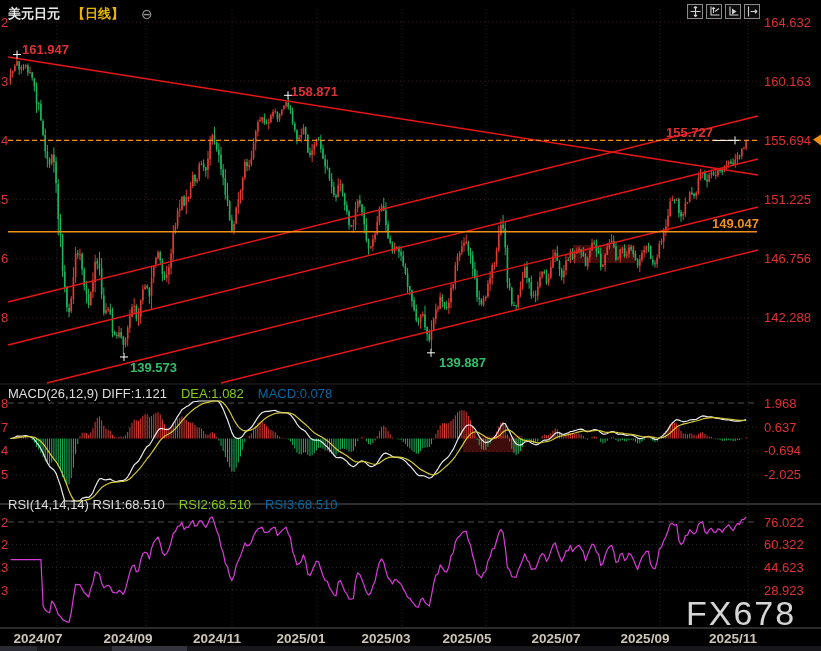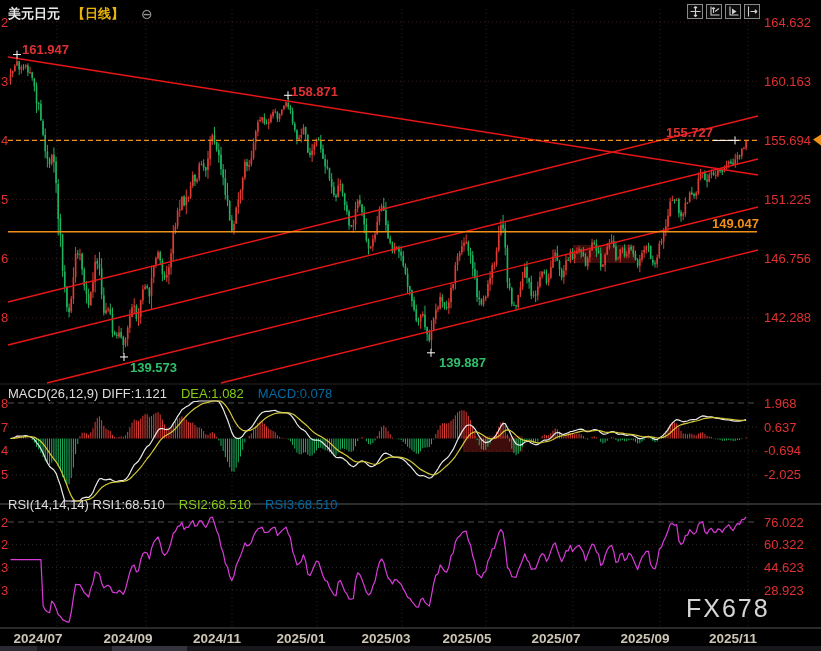--- a/index.html
+++ b/index.html
@@ -13,21 +13,21 @@
   #toolbar{position:absolute;left:687px;top:4px;display:flex;gap:3px;}
   .tbtn{width:16px;height:15px;border:1px solid #8a8a8a;background:#0c0c0c;display:flex;
         align-items:center;justify-content:center;box-sizing:border-box;cursor:pointer;}
   .tbtn svg{display:block;}
   #macd-hdr,#rsi-hdr{position:absolute;left:8px;font-size:13px;font-weight:400;display:flex;gap:14px;white-space:pre;text-align:right;}
   #macd-hdr{top:386px;}
   #rsi-hdr{top:481px;margin-top:16px;}
   .c-white{color:#dedede;}
   .c-yellow{color:#84cc16;}
   .c-magenta{color:#0369a1;}
-  #watermark{position:absolute;left:686px;top:594px;font-size:25px;letter-spacing:2px;
+  #watermark{position:absolute;left:686px;top:594px;font-size:34px;letter-spacing:2px;
              color:rgba(232,232,232,0.92);font-weight:400;}
   #scroll-strip{position:absolute;left:0;top:646px;width:821px;height:5px;background:#17171c;}
   .thumb{position:absolute;top:0;height:5px;background:#34343e;}
 </style>
 </head>
 <body>
 
 <div id="root">
   <svg id="plot" width="821" height="651" viewBox="0 0 821 651">
       <line x1="57" y1="9" x2="57" y2="627" stroke="#262626" stroke-width="1" stroke-dasharray="1,3"></line>

